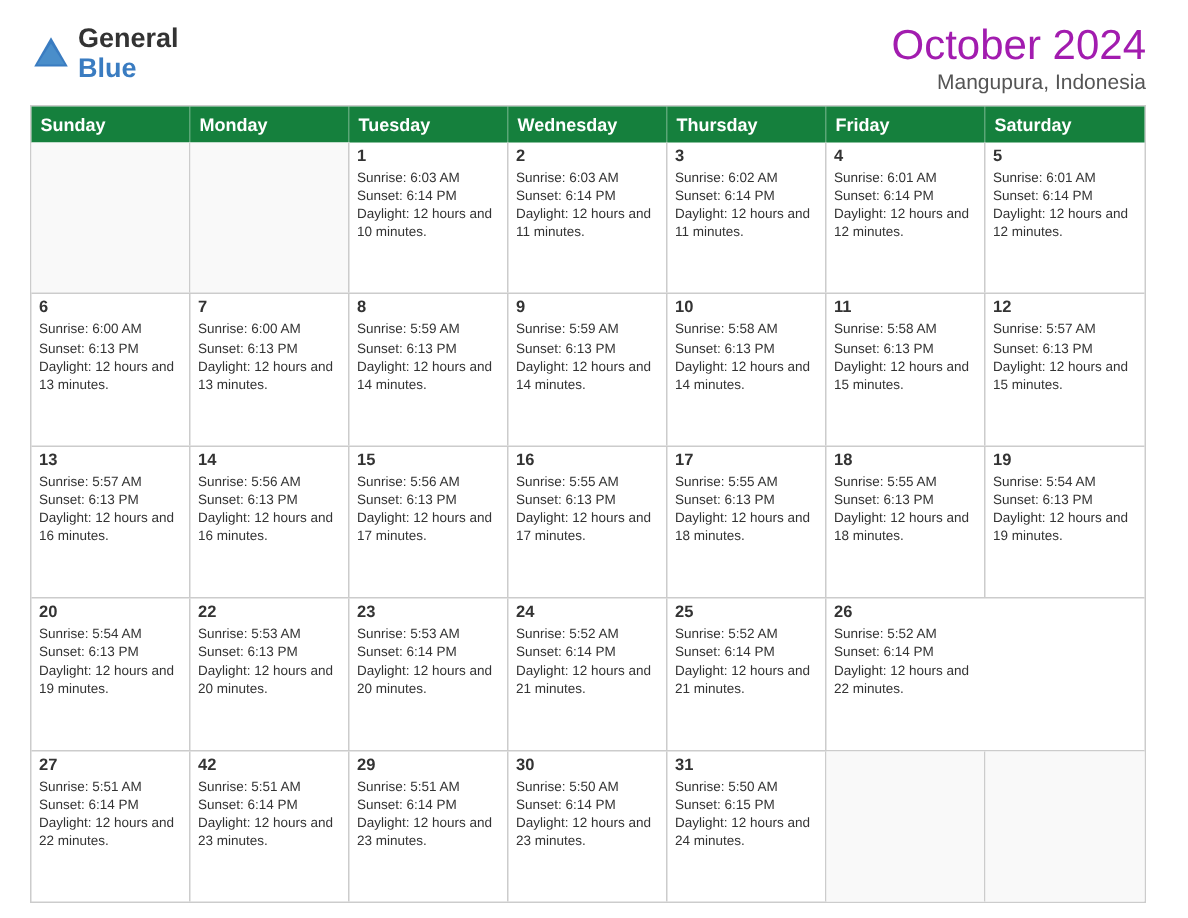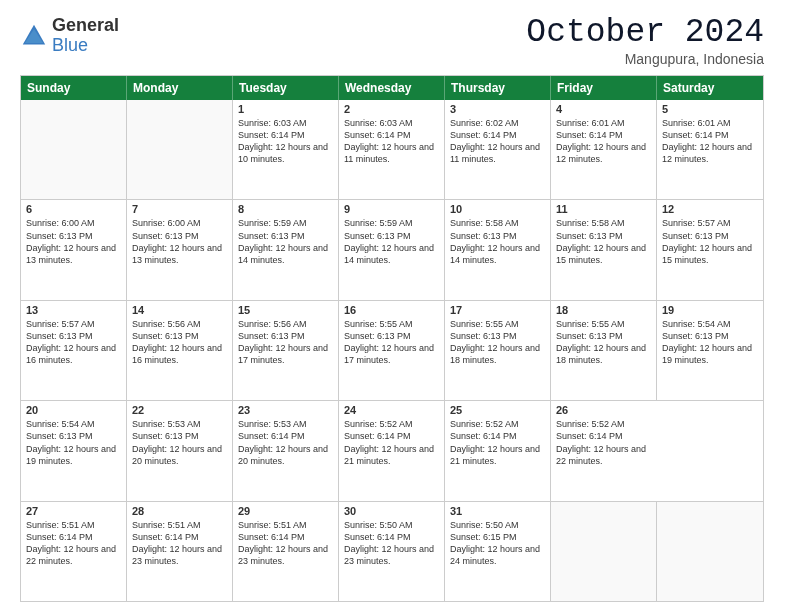--- a/index.html
+++ b/index.html
@@ -33,36 +33,35 @@
       flex-direction: column;
       line-height: 1.1;
     }
     .logo-general {
       font-size: 18px;
       font-weight: bold;
       color: #333;
     }
     .logo-blue {
       font-size: 18px;
-      font-weight: normal;
+      font-weight: bold;
       color: #3a7cc1;
     }
     .logo-icon {
       width: 28px;
       height: 28px;
     }
     .title-block {
       text-align: right;
     }
     .month-title {
-      font-size: 33px;
+      font-size: 28px;
       font-weight: 300;
-      color: #0f172a;
+      color: #a21caf;
       line-height: 1;
-      font-family: Liberation Mono, monospace;
     }
     .location {
       font-size: 14px;
       color: #555;
       margin-top: 2px;
     }
     .calendar {
       flex: 1;
       display: flex;
       flex-direction: column;
@@ -308,21 +307,21 @@
           </div>
         </div>
         <div class="cal-row">
           <div class="cal-cell">
             <div class="day-num">27</div>
             <div class="cell-info">Sunrise: 5:51 AM
 Sunset: 6:14 PM
 Daylight: 12 hours and 22 minutes.</div>
           </div>
           <div class="cal-cell">
-            <div class="day-num">28</div>
+            <div class="day-num">42</div>
             <div class="cell-info">Sunrise: 5:51 AM
 Sunset: 6:14 PM
 Daylight: 12 hours and 23 minutes.</div>
           </div>
           <div class="cal-cell">
             <div class="day-num">29</div>
             <div class="cell-info">Sunrise: 5:51 AM
 Sunset: 6:14 PM
 Daylight: 12 hours and 23 minutes.</div>
           </div>

